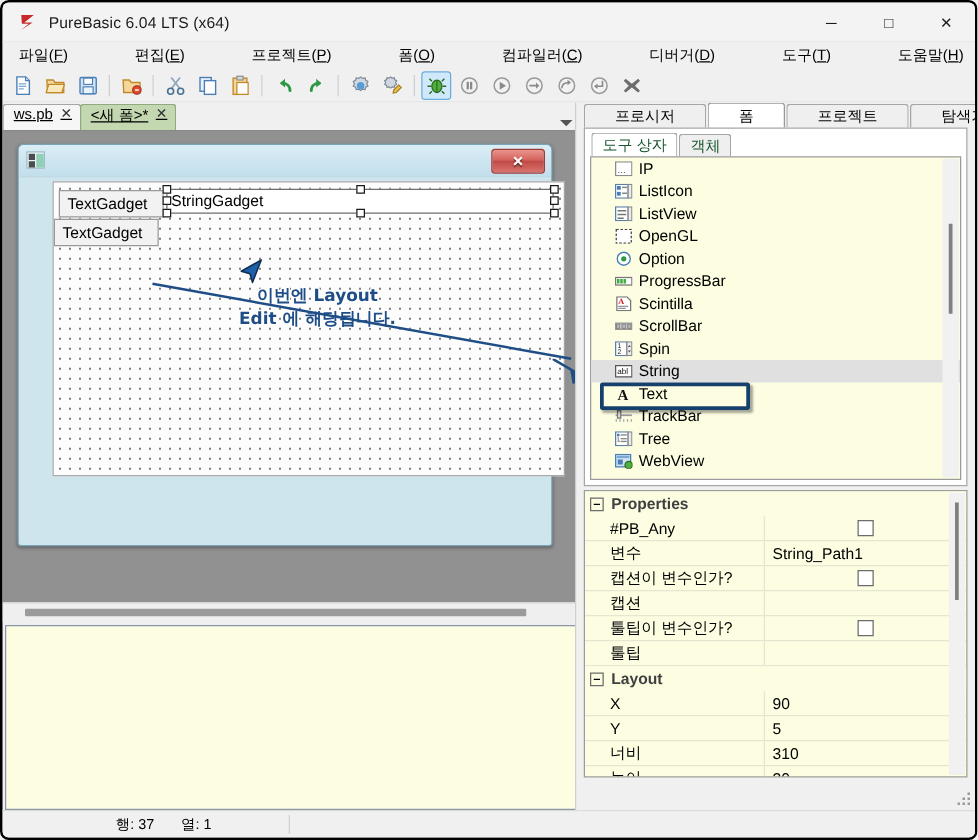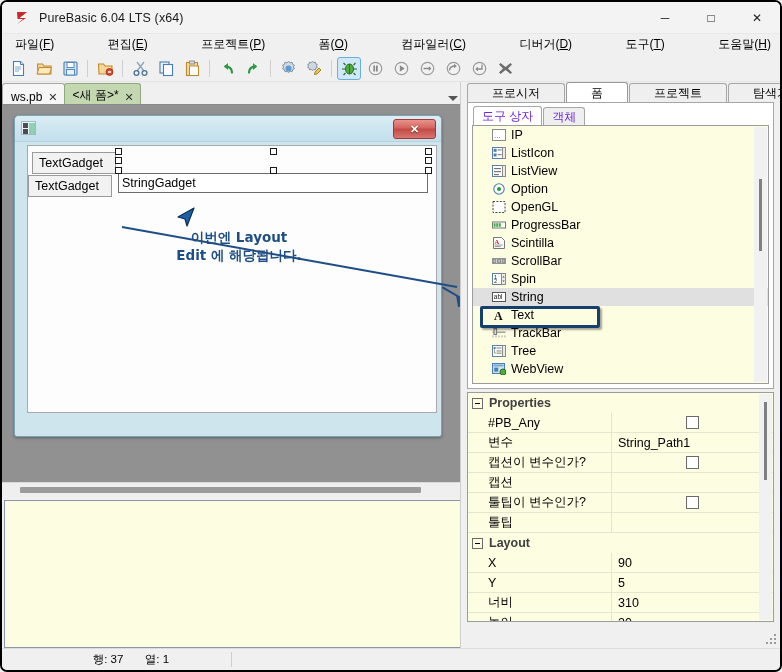--- a/index.html
+++ b/index.html
@@ -73,29 +73,30 @@
   .tb.active { background: #cfe9fb; border: 1px solid #6aaedd; }
   .tbsep { width: 1px; height: 17px; background: #cfcfcf; margin: 0 4px; }
 
   
   .tabstrip {
     position: absolute; top: 80px; left: 0; width: 462px; height: 22px;
     background: #f0f0f0;
     display: flex; align-items: flex-end;
   }
   .etab {
-    height: 21px; display: flex; align-items: flex-end;
+    height: 21px; display: flex; align-items: flex-start;
     font-size: 12px; color: #000;
     padding: 0 6px 0 8px;
     border: 1px solid #a6a6a6;
     border-bottom: none;
     border-radius: 3px 3px 0 0;
     background: #f6f6f6;
     margin-right: -1px;
     white-space: nowrap;
+    text-decoration: underline;
   }
   .etab.active { background: #c3d7b0; border-color: #92a880; }
   .etab .x { margin-left: 6px; font-size: 11px; color: #333; }
   .tabstrip .spill { flex: 1; }
   .tab-arrow {
     position: absolute; right: 6px; bottom: 3px;
     width: 0; height: 0;
     border-left: 5px solid transparent;
     border-right: 5px solid transparent;
     border-top: 5px solid #555;
@@ -133,22 +134,22 @@
     position: absolute; right: 5px; top: 3px;
     width: 43px; height: 20px;
     background: linear-gradient(to bottom,#e9948d 0%,#d4625c 45%,#c04a45 50%,#d9746f 100%);
     border: 1px solid #9c3b38;
     border-radius: 3px;
     color: #fff; font-size: 11px; font-weight: bold;
     display: flex; align-items: center; justify-content: center;
     text-shadow: 0 1px 1px rgba(0,0,0,.5);
   }
   .fcanvas {
-    position: absolute; left: 12px; top: 29px;
-    width: 410px; height: 268px;
+    position: absolute; left: 27px; top: 29px;
+    width: 410px; height: 236px;
     background-color: #fdfdfd;
     background-image:
       radial-gradient(circle, #7c7c7c 0.6px, transparent 0.7px);
     background-size: 8px 8px;
     background-position: 1px 1px;
     border: 1px solid #a8a8a8;
     overflow: hidden;
   }
   .gadget-text {
     position: absolute;
@@ -241,21 +242,21 @@
   .rbox {
     position: absolute; top: 20px; left: 6px; right: 6px; height: 287px;
     background: #fff; border: 1px solid #a6a6a6;
   }
   .rsubtabs {
     position: absolute; top: 3px; left: 5px; right: 0; height: 20px;
     display: flex; align-items: flex-end;
   }
   .rsubtab {
     height: 19px; display: flex; align-items: center;
-    font-size: 12px; color: #6d28d9;
+    font-size: 12px; color: #14532d;
     padding: 0 8px;
     border: 1px solid #a6a6a6; border-bottom: none;
     border-radius: 3px 3px 0 0;
     background: #efefef;
     margin-right: 1px; white-space: nowrap;
   }
   .rsubtab.active { background: #fff; height: 20px; }
 
   .toolbox {
     position: absolute; top: 22px; left: 4px; right: 4px; bottom: 4px;
@@ -527,21 +528,21 @@
         </div>
         <div class="fclose">✕</div>
       </div>
 
       <div class="fcanvas">
 
         <div class="gadget-text" style="left:4px;top:6px;width:84px;height:22px;">TextGadget</div>
 
         <div class="gadget-text" style="left:0px;top:29px;width:84px;height:22px;">TextGadget</div>
 
-        <div class="gadget-string" style="left:90px;top:5px;width:310px;height:20px;margin-top:22px;">StringGadget</div>
+        <div class="gadget-string" style="left:90px;top:5px;width:310px;height:20px;">StringGadget</div>
 
         <div class="handle" style="left:87px;top:2px;"></div>
         <div class="handle" style="left:242px;top:2px;"></div>
         <div class="handle" style="left:397px;top:2px;"></div>
         <div class="handle" style="left:87px;top:11px;"></div>
         <div class="handle" style="left:397px;top:11px;"></div>
         <div class="handle" style="left:87px;top:21px;"></div>
         <div class="handle" style="left:242px;top:21px;"></div>
         <div class="handle" style="left:397px;top:21px;"></div>
 
@@ -625,34 +626,34 @@
                 <rect x="2" y="9" width="5" height="1.2" fill="#777"></rect>
                 <rect x="10.5" y="0.5" width="3" height="11" fill="#ececec" stroke="#8a8a8a"></rect>
               </svg>
           </span>
           <span>ListView</span>
         </div>
 
         <div class="tbitem">
           <span class="ic">
             <svg width="14" height="12">
+                <rect x="1" y="0.5" width="12" height="11" fill="#fff" stroke="#444" stroke-dasharray="2 1.4"></rect>
+              </svg>
+          </span>
+          <span>OpenGL</span>
+        </div>
+
+        <div class="tbitem">
+          <span class="ic">
+            <svg width="14" height="12">
                 <circle cx="7" cy="6" r="5.2" fill="#fff" stroke="#4a7db5" stroke-width="1.1"></circle>
                 <circle cx="7" cy="6" r="2.1" fill="#2e9944"></circle>
               </svg>
           </span>
           <span>Option</span>
-        </div>
-
-        <div class="tbitem">
-          <span class="ic">
-            <svg width="14" height="12">
-                <rect x="1" y="0.5" width="12" height="11" fill="#fff" stroke="#444" stroke-dasharray="2 1.4"></rect>
-              </svg>
-          </span>
-          <span>OpenGL</span>
         </div>
 
         <div class="tbitem">
           <span class="ic">
             <svg width="14" height="12">
                 <rect x="0.5" y="3" width="13" height="6" fill="#fff" stroke="#777"></rect>
                 <rect x="1.6" y="4.2" width="2" height="3.6" fill="#3fae3f"></rect>
                 <rect x="4.2" y="4.2" width="2" height="3.6" fill="#3fae3f"></rect>
                 <rect x="6.8" y="4.2" width="2" height="3.6" fill="#3fae3f"></rect>
               </svg>

